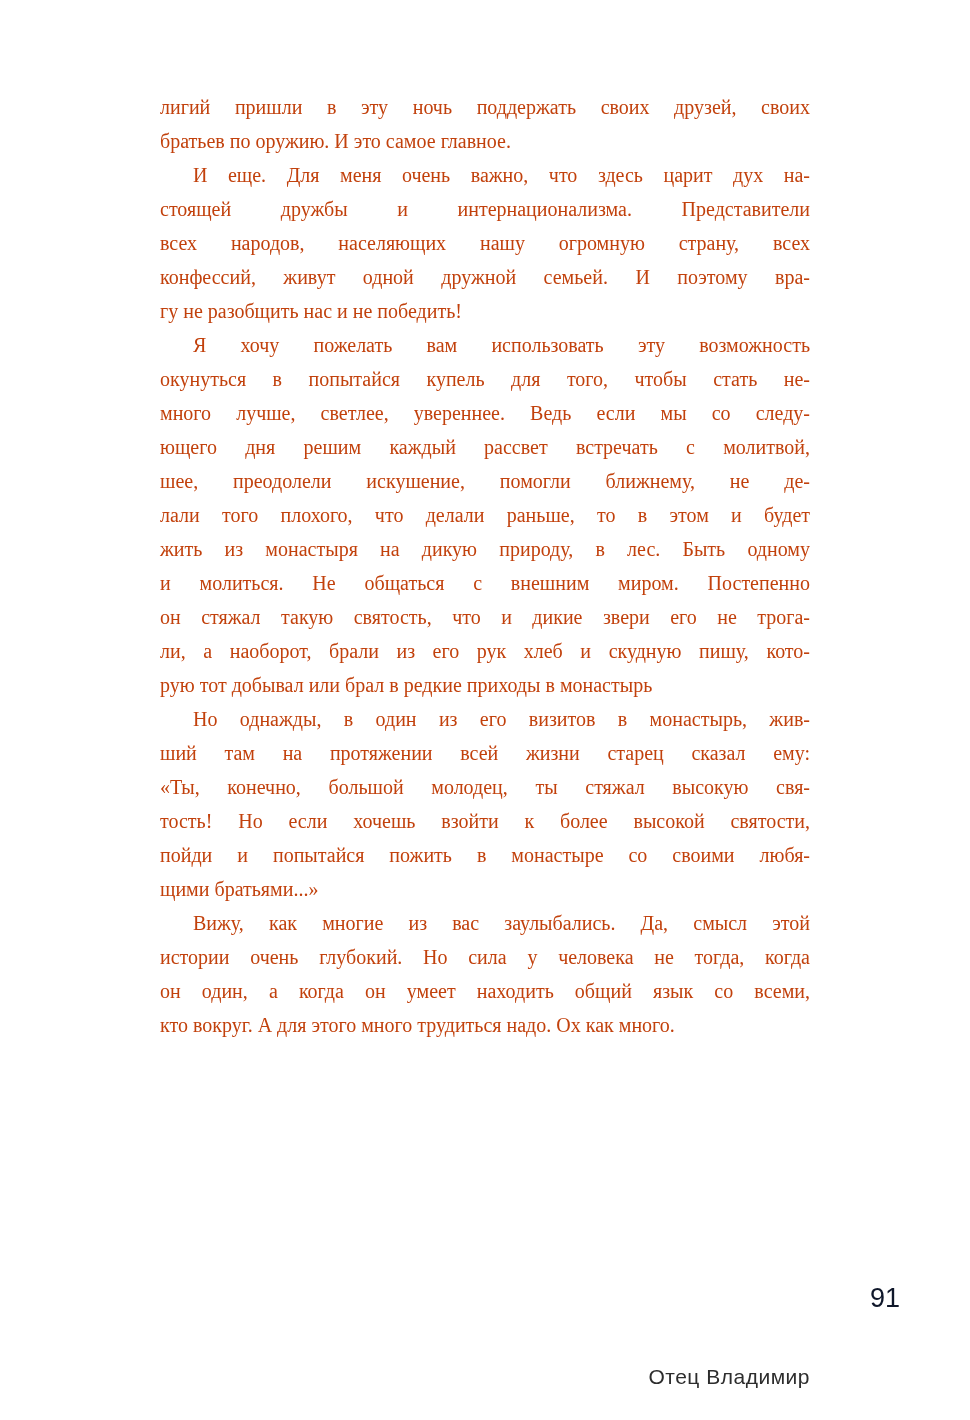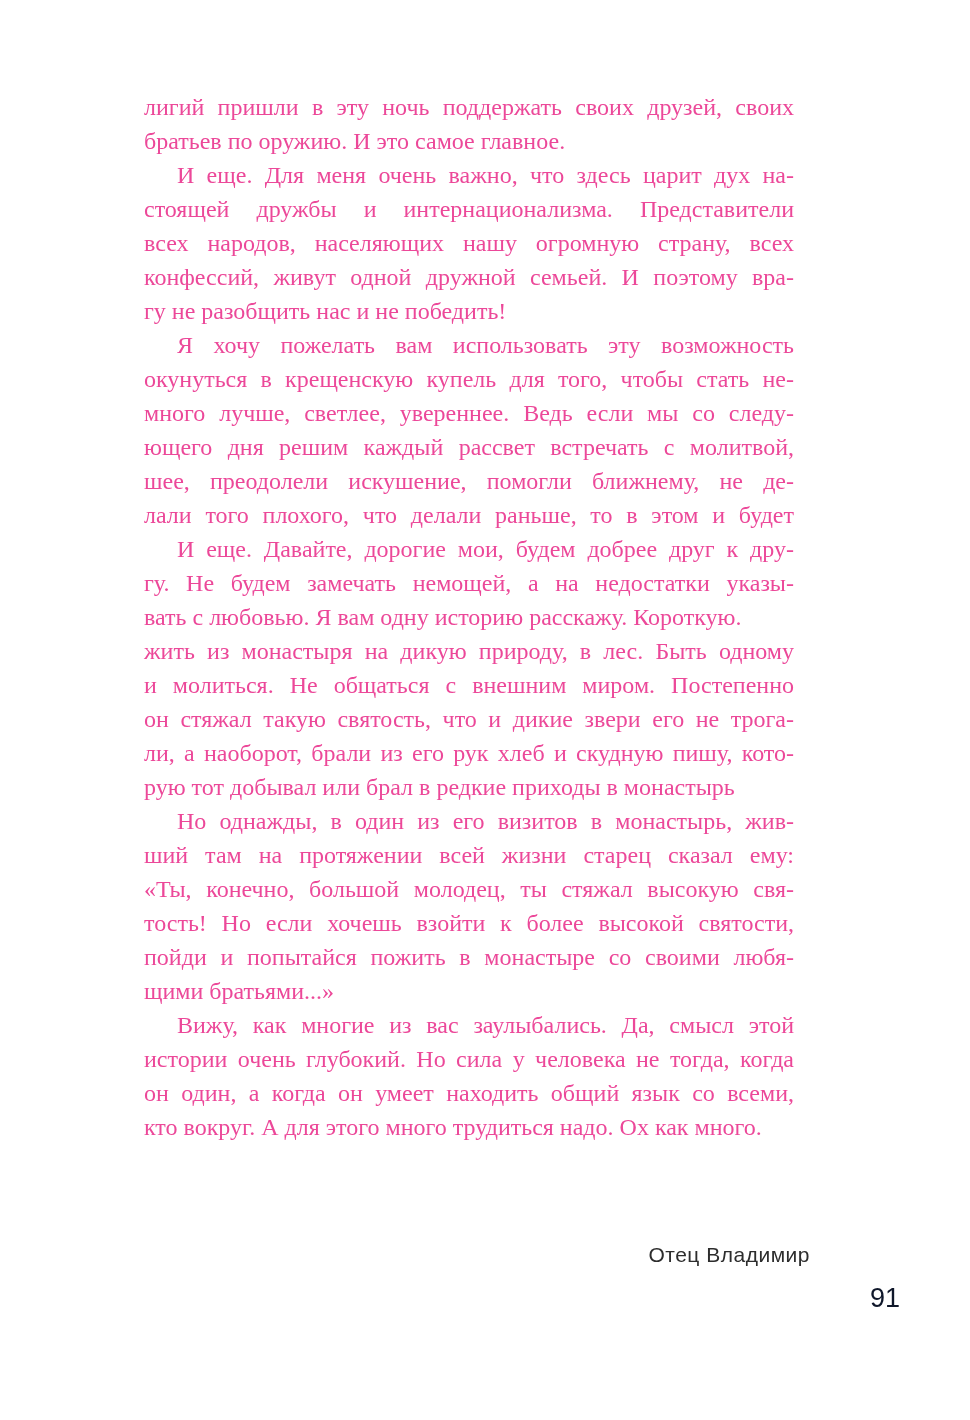--- a/index.html
+++ b/index.html
@@ -10,45 +10,45 @@
   .page {
     position: relative;
     width: 970px;
     height: 1420px;
     background: #ffffff;
     overflow: hidden;
     font-family: "Liberation Serif", serif;
   }
   .text-block {
     position: absolute;
-    left: 144px;
+    left: 160px;
     top: 90px;
     width: 650px;
-    font-size: 24px;
+    font-size: 20px;
     line-height: 34px;
-    color: #ec4899;
+    color: #c2410c;
   }
   .paragraph {
     margin: 0;
     padding: 0;
   }
   .line {
     text-align: justify;
     text-align-last: justify;
     white-space: normal;
   }
   .line.para-end {
     text-align-last: left;
   }
   .line.indent {
     text-indent: 33px;
   }
   .running-title {
     position: absolute;
-    top: 1243px;
+    top: 1365px;
     left: 160px;
     width: 650px;
     text-align: right;
     font-family: "Liberation Sans", sans-serif;
     font-size: 21px;
     letter-spacing: 0.5px;
     color: #2d2d2d;
   }
   .page-number {
     position: absolute;
@@ -72,30 +72,25 @@
       </div>
       <div class="paragraph">
         <div class="line indent">И еще. Для меня очень важно, что здесь царит дух на-</div>
         <div class="line">стоящей дружбы и интернационализма. Представители</div>
         <div class="line">всех народов, населяющих нашу огромную страну, всех</div>
         <div class="line">конфессий, живут одной дружной семьей. И поэтому вра-</div>
         <div class="line para-end">гу не разобщить нас и не победить!</div>
       </div>
       <div class="paragraph">
         <div class="line indent">Я хочу пожелать вам использовать эту возможность</div>
-        <div class="line">окунуться в крещенскую купель для того, чтобы стать не-</div>
+        <div class="line">окунуться в попытайся купель для того, чтобы стать не-</div>
         <div class="line">много лучше, светлее, увереннее. Ведь если мы со следу-</div>
         <div class="line">ющего дня решим каждый рассвет встречать с молитвой,</div>
         <div class="line">шее, преодолели искушение, помогли ближнему, не де-</div>
         <div class="line">лали того плохого, что делали раньше, то в этом и будет</div>
-      </div>
-      <div class="paragraph">
-        <div class="line indent">И еще. Давайте, дорогие мои, будем добрее друг к дру-</div>
-        <div class="line">гу. Не будем замечать немощей, а на недостатки указы-</div>
-        <div class="line para-end">вать с любовью. Я вам одну историю расскажу. Короткую.</div>
       </div>
       <div class="paragraph">
         <div class="line">жить из монастыря на дикую природу, в лес. Быть одному</div>
         <div class="line">и молиться. Не общаться с внешним миром. Постепенно</div>
         <div class="line">он стяжал такую святость, что и дикие звери его не трога-</div>
         <div class="line">ли, а наоборот, брали из его рук хлеб и скудную пишу, кото-</div>
         <div class="line para-end">рую тот добывал или брал в редкие приходы в монастырь</div>
       </div>
       <div class="paragraph">
         <div class="line indent">Но однажды, в один из его визитов в монастырь, жив-</div>

